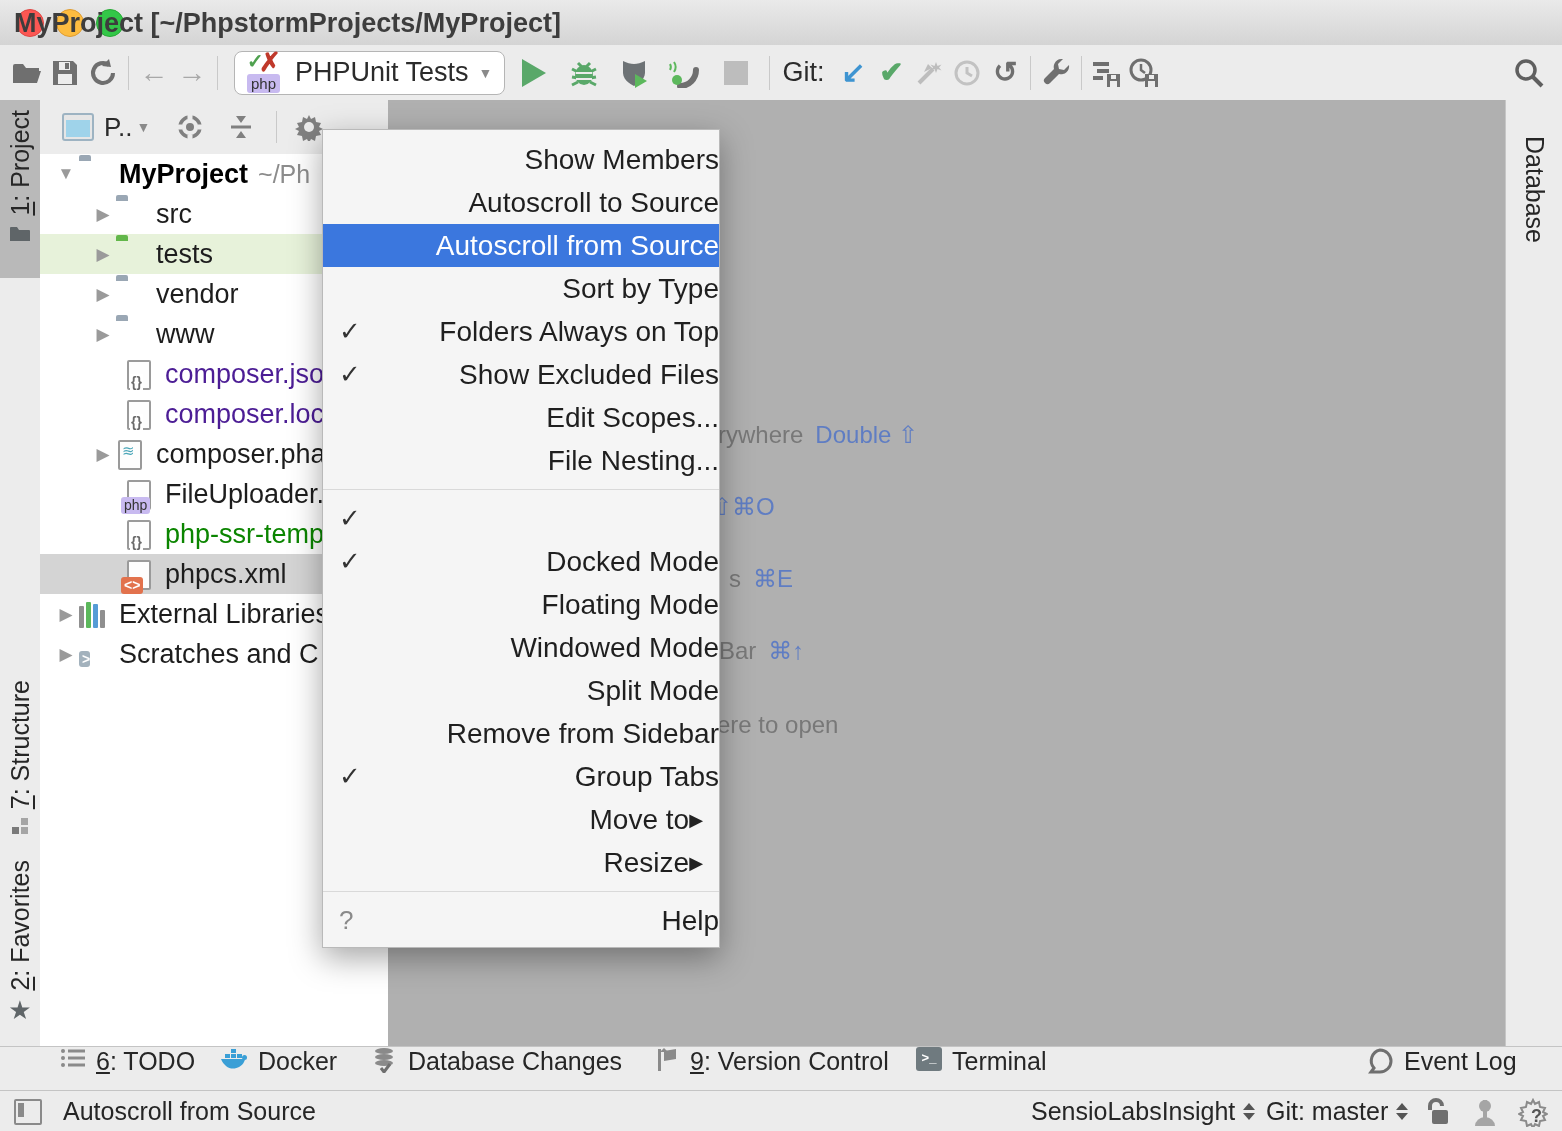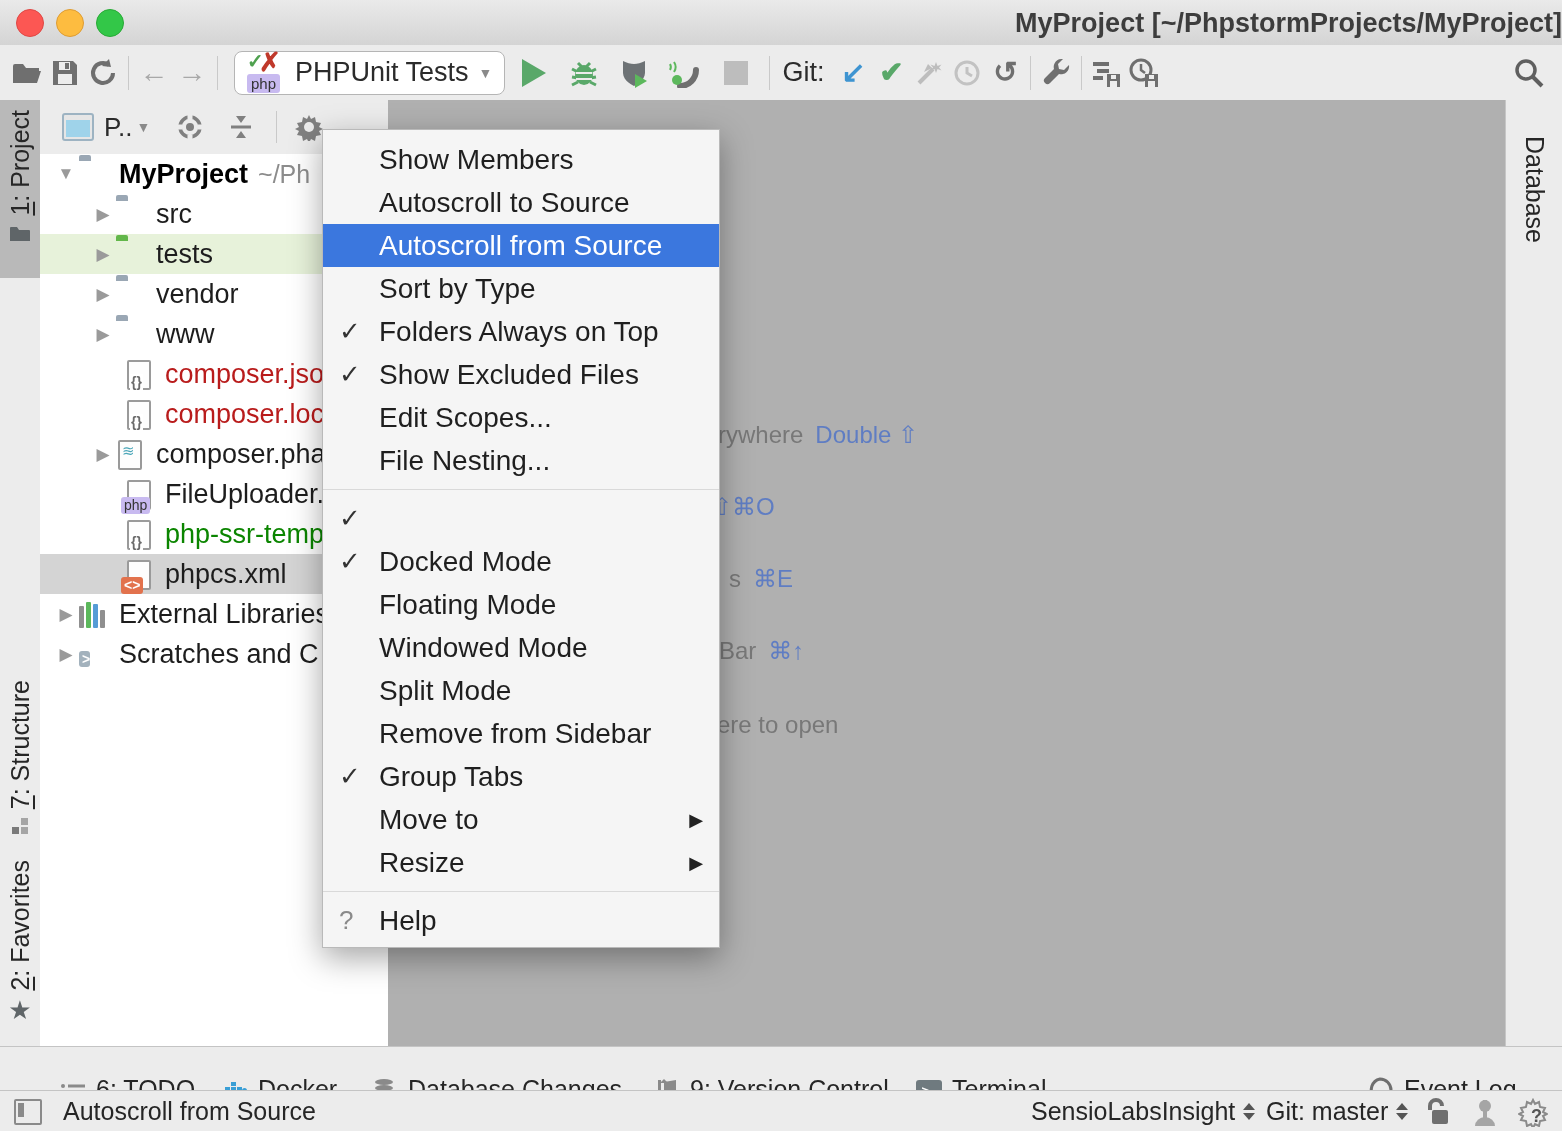--- a/index.html
+++ b/index.html
@@ -6,21 +6,21 @@
   #app{position:relative;width:1562px;height:1131px;overflow:hidden;
        font-family:"Liberation Sans", sans-serif;background:#ececec;}
   .abs{position:absolute;}
   
   .titlebar{left:0;top:0;width:1562px;height:45px;
     background:linear-gradient(#eaeaea,#d4d4d4);border-bottom:1px solid #b2b2b2;}
   .tl{width:26px;height:26px;border-radius:50%;top:9px;}
   .tl.red{left:16px;background:#fc5753;border:1px solid #df4744;}
   .tl.yellow{left:56px;background:#fdbc40;border:1px solid #de9c33;}
   .tl.green{left:96px;background:#33c748;border:1px solid #27aa35;}
-  .wtitle{left:14px;right:0;top:8px;text-align:right;font-size:27px;font-weight:600;color:#3d3d3d;}
+  .wtitle{left:14px;right:0;top:8px;text-align:left;font-size:27px;font-weight:600;color:#3d3d3d;}
   
   .toolbar{left:0;top:45px;width:1562px;height:55px;background:#ececec;
     border-bottom:1px solid #b6b6b6;display:flex;align-items:center;}
   .tbi{display:flex;align-items:center;justify-content:center;width:38px;height:40px;flex:0 0 auto;}
   .tsep{width:1px;height:34px;background:#c9c9c9;margin:0 6px;flex:0 0 auto;}
   .runbox{display:flex;align-items:center;height:42px;background:#fff;border:1px solid #b5b5b5;
     border-radius:8px;padding:0 12px;margin:0 10px;flex:0 0 auto;}
   .runcfg-icon{position:relative;width:40px;height:40px;margin-right:8px;}
   .runcfg-icon .ck{position:absolute;left:0;top:-4px;color:#4fa14f;font-weight:bold;font-size:20px;}
   .runcfg-icon .xx{position:absolute;left:12px;top:-6px;color:#c0392b;font-weight:bold;font-size:26px;}
@@ -46,21 +46,21 @@
   .phead .winico{width:28px;height:24px;background:#e6e6e6;border:2px solid #9db3c2;
     border-radius:3px;margin-left:22px;position:relative;}
   .phead .winico i{position:absolute;left:2px;top:5px;right:2px;bottom:2px;background:#9fd3ea;}
   .pheadlbl{font-size:26px;color:#2b2b2b;margin-left:10px;}
   .trow{position:absolute;left:0;width:348px;height:40px;display:flex;align-items:center;font-size:27px;color:#1d1d1d;}
   .trow .arrow{width:26px;text-align:center;font-size:17px;color:#9a9a9a;flex:0 0 auto;}
   .ticon{position:relative;width:30px;height:28px;margin-right:10px;flex:0 0 auto;}
   .lbl{white-space:nowrap;}
   .bold{font-weight:bold;color:#000;}
   .suffix{color:#8c8c8c;margin-left:10px;font-size:25px;}
-  .blue{color:#b91c1c;}
+  .blue{color:#4c1d95;}
   .green{color:#0b8500;}
   .rowgreen{background:#e7f2da;}
   .rowsel{background:#d4d4d4;}
   .folder{width:27px;height:21px;border-radius:2px;background:#9aa7b4;position:relative;margin-top:4px;}
   .folder:before{content:"";position:absolute;left:0;top:-5px;width:12px;height:6px;
     background:inherit;border-radius:2px 2px 0 0;}
   .folder.grn{background:#62b74a;}
   .page{position:absolute;left:2px;top:0;width:20px;height:26px;background:#fdfdfd;border:2px solid #9a9a9a;border-radius:2px;}
   .badge{position:absolute;font-size:14px;font-weight:bold;}
   .badge.braces{left:5px;bottom:-2px;color:#6b6b6b;background:#fff;padding:0 1px;}
@@ -78,27 +78,27 @@
   
   .rstripe{left:1505px;top:100px;width:57px;height:946px;background:#ececec;border-left:1px solid #c6c6c6;}
   .dbtab{position:absolute;left:0;top:22px;width:57px;display:flex;flex-direction:column;align-items:center;}
   .dbtab .vtxt2{writing-mode:vertical-rl;font-size:25px;color:#262626;margin-top:14px;}
   .cyl{width:30px;height:8px;border-radius:50%;background:#8a8a8a;margin-top:3px;}
   
   .menu{left:322px;top:129px;width:398px;height:819px;background:#f5f5f5;border:1px solid #b9b9b9;
     box-shadow:0 10px 30px rgba(0,0,0,.35);z-index:20;padding-top:8px;box-sizing:border-box;}
   .mitem{display:flex;align-items:center;height:43px;font-size:28px;color:#1f1f1f;}
   .mitem .chk{width:40px;padding-left:16px;flex:0 0 auto;font-size:26px;color:#333;}
-  .mitem .mlbl{flex:1 1 auto;}
+  .mitem .mlbl{flex:1 1 auto;text-align:right;}
   .mitem .sub{padding-right:16px;font-size:18px;color:#222;}
   .mitem.sel{background:#3b77de;color:#fff;}
   .msep{height:1px;background:#d9d9d9;margin:7px 0;}
   
   .bbar{left:0;top:1046px;width:1562px;height:44px;background:#ececec;border-top:1px solid #c4c4c4;}
-  .bitem{position:absolute;top:0;height:57px;display:flex;align-items:flex-end;font-size:25px;color:#262626;}
+  .bitem{position:absolute;top:0;height:57px;display:flex;align-items:flex-start;font-size:25px;color:#262626;}
   .bitem .bico{margin-right:10px;display:flex;align-items:center;}
   .term{width:26px;height:24px;background:#6f7a7f;border-radius:3px;color:#fff;font-size:13px;
     font-weight:bold;line-height:22px;text-align:center;}
   
   .sbar{left:0;top:1090px;width:1562px;height:41px;background:#ececec;border-top:1px solid #c4c4c4;
     font-size:25px;color:#262626;}
   .sitem{position:absolute;top:0;height:41px;display:flex;align-items:center;}
   .updown{display:inline-flex;flex-direction:column;margin-left:8px;}
   .updown i{width:0;height:0;border-left:6px solid transparent;border-right:6px solid transparent;}
   .updown i.up{border-bottom:7px solid #555;margin-bottom:3px;}

